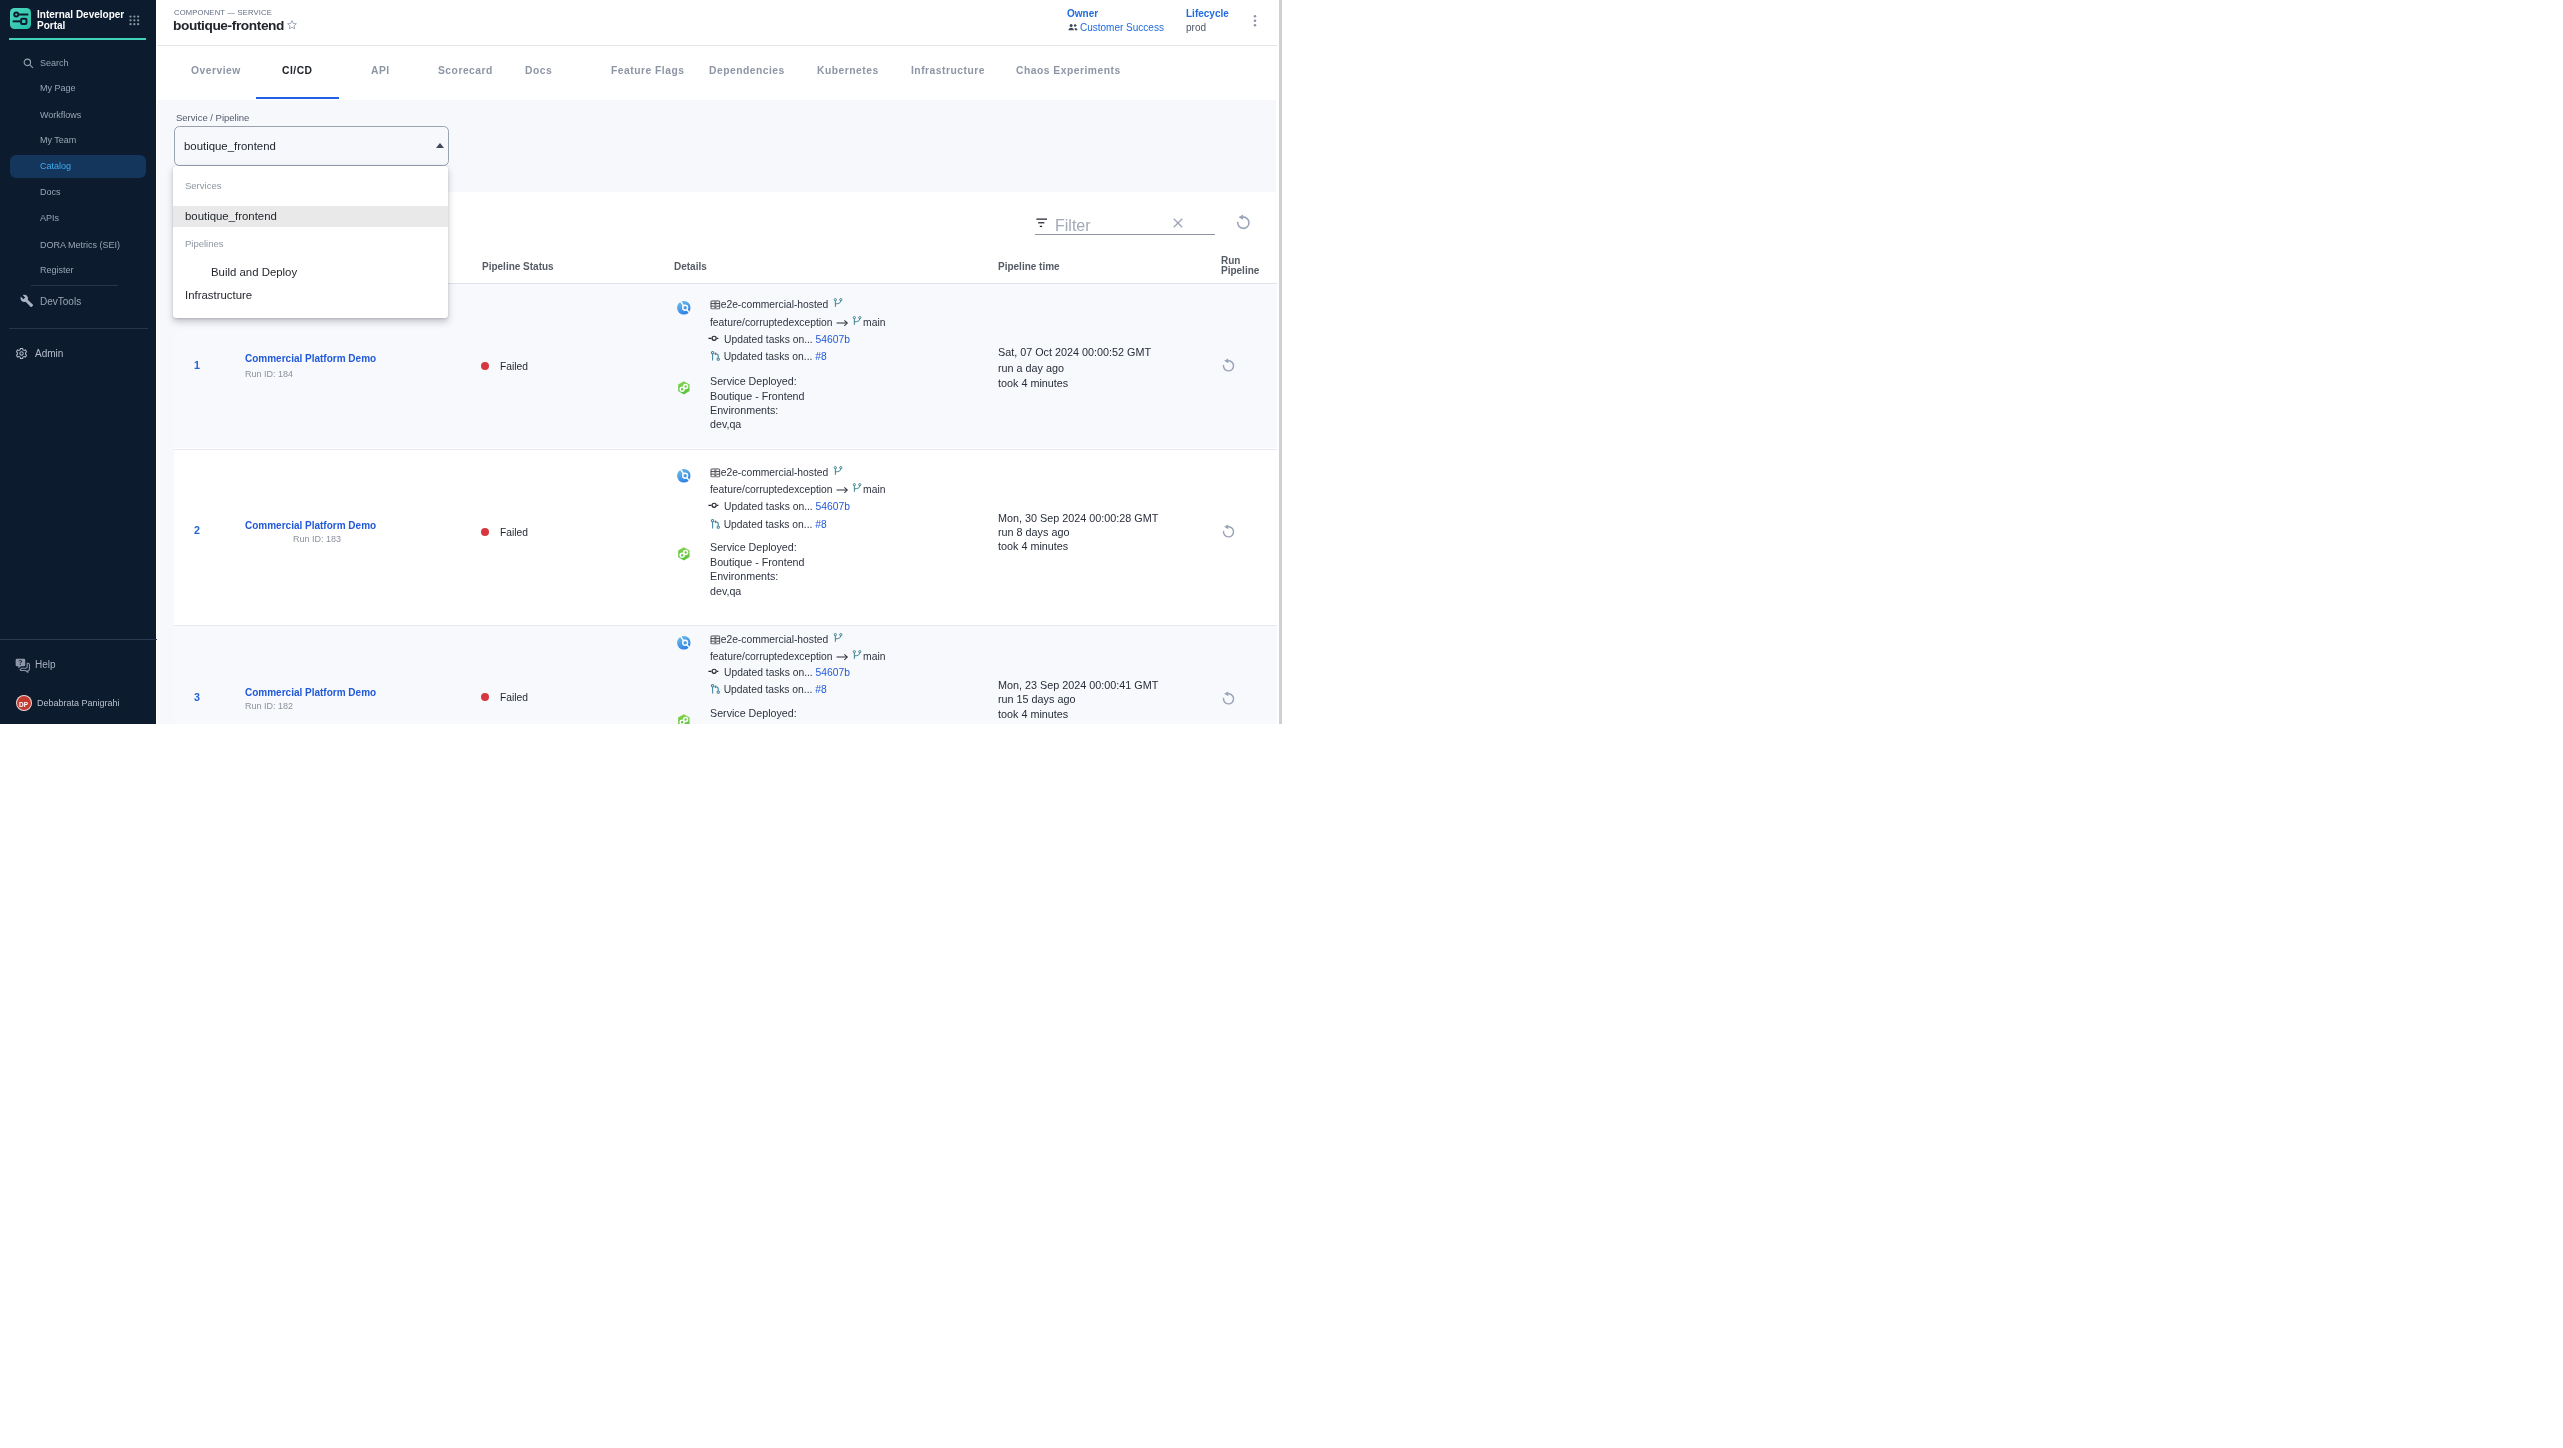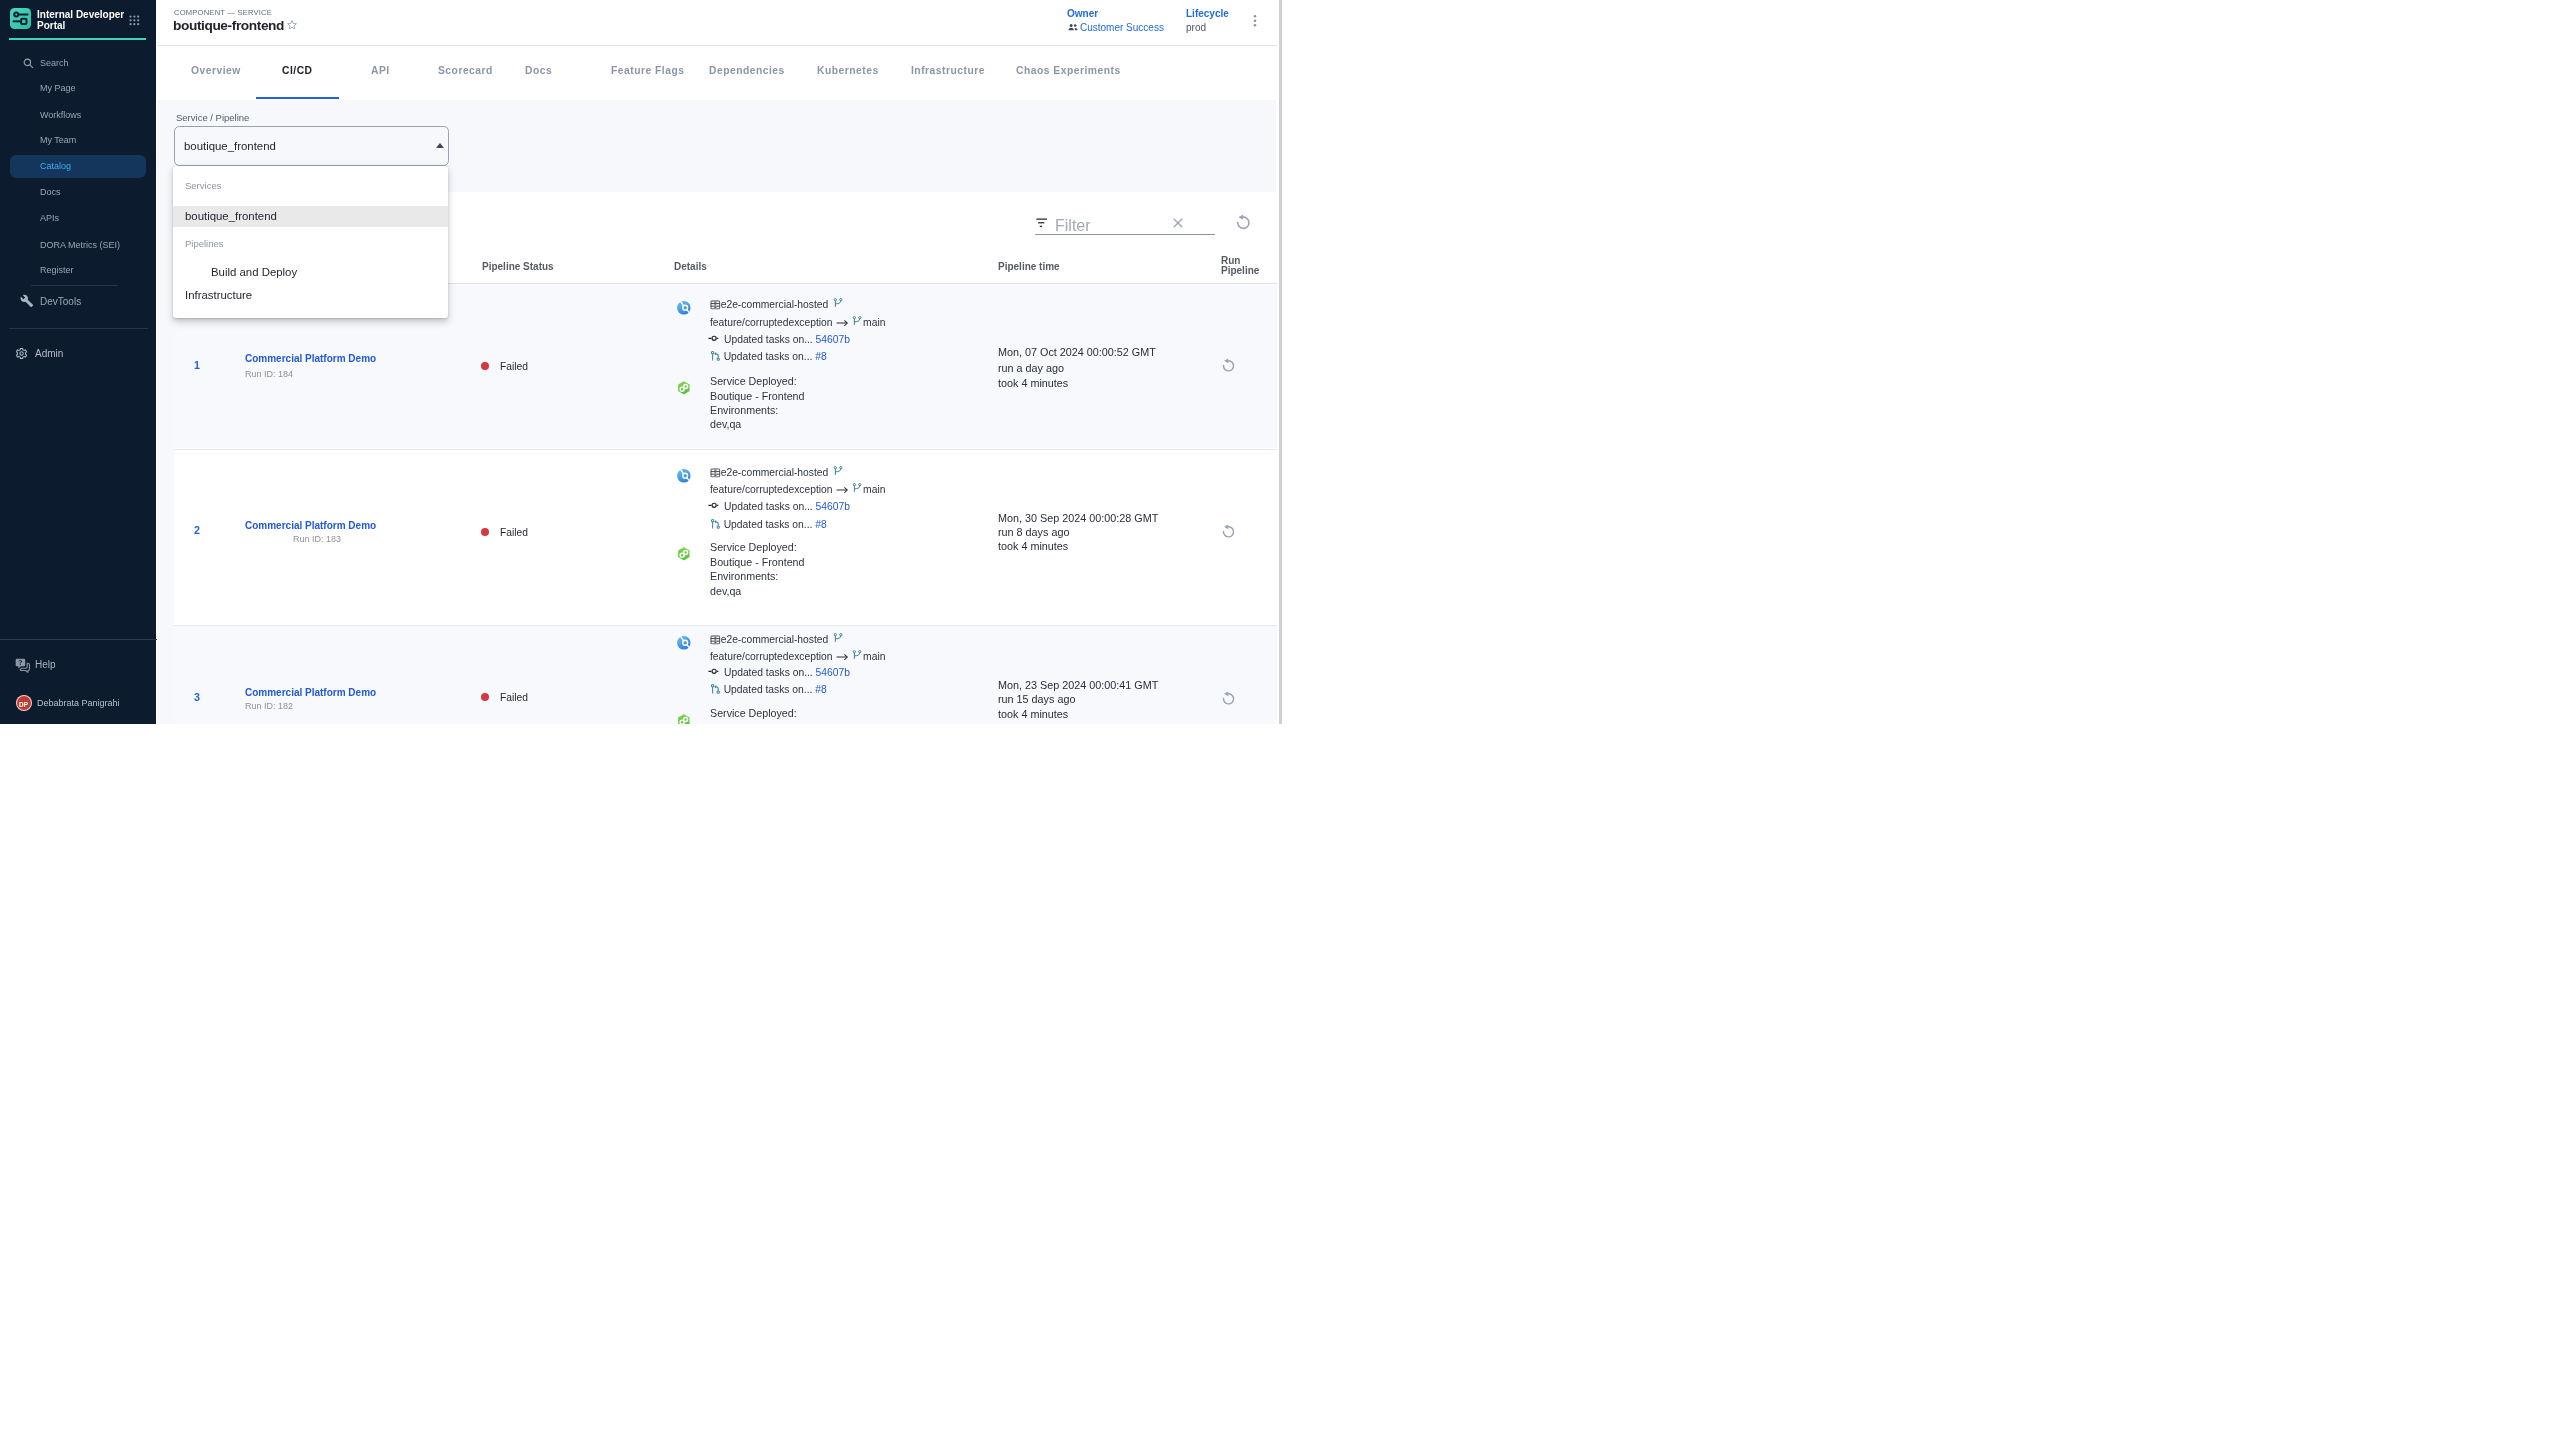--- a/index.html
+++ b/index.html
@@ -262,21 +262,21 @@
   <div class="dtxt" style="left:708px; top:339px;"><svg width="13" height="7.6" style="vertical-align:0px; margin-right:3px;" viewBox="0 0 17 10">
         <use href="#commit"></use>
       </svg>Updated tasks on... <span class="lnk">54607b</span></div>
   <div class="dtxt" style="left:710px; top:356px;"><svg width="10.7" height="10.7" style="vertical-align:-1.9px; margin-right:3px;" viewBox="0 0 14 14">
         <use href="#pr"></use>
       </svg>Updated tasks on... <span class="lnk">#8</span></div>
   <div class="dtxt" style="left:710px; top:381px; font-size:10.7px;">Service Deployed:</div>
   <div class="dtxt" style="left:710px; top:396px; font-size:10.7px;">Boutique - Frontend</div>
   <div class="dtxt" style="left:710px; top:410px; font-size:10.7px;">Environments:</div>
   <div class="dtxt" style="left:710px; top:424px; font-size:10.7px;">dev,qa</div>
-  <div class="ttxt" style="left:998px; top:352px;">Mon, 07 Oct 2024 00:00:52 GMT</div>
+  <div class="ttxt" style="left:998px; top:352px;">Sat, 07 Oct 2024 00:00:52 GMT</div>
   <div class="ttxt" style="left:998px; top:368px;">run a day ago</div>
   <div class="ttxt" style="left:998px; top:383px;">took 4 minutes</div>
   <svg class="abs" style="left:1221px; top:358px;" width="15" height="15" viewBox="0 0 20 20">
       <use href="#retry"></use>
     </svg>
 
   <div class="abs" style="left:197px; top:530px; font-size:10.7px; font-weight:700; color:#2563d0; transform:translate(-50%,-50%);">2</div>
   <div class="abs lnk" style="left:245px; top:525px; font-size:10px; font-weight:700; transform:translateY(-50%);">Commercial Platform Demo</div>
   <div class="abs" style="left:245px; top:539px; font-size:9px; color:#8b919c; transform:translateY(-50%);padding-left:48px;">Run ID: 183</div>
   <div class="abs" style="left:481px; top:528px; width:8px; height:8px; border-radius:50%; background:#d7373f;"></div>

